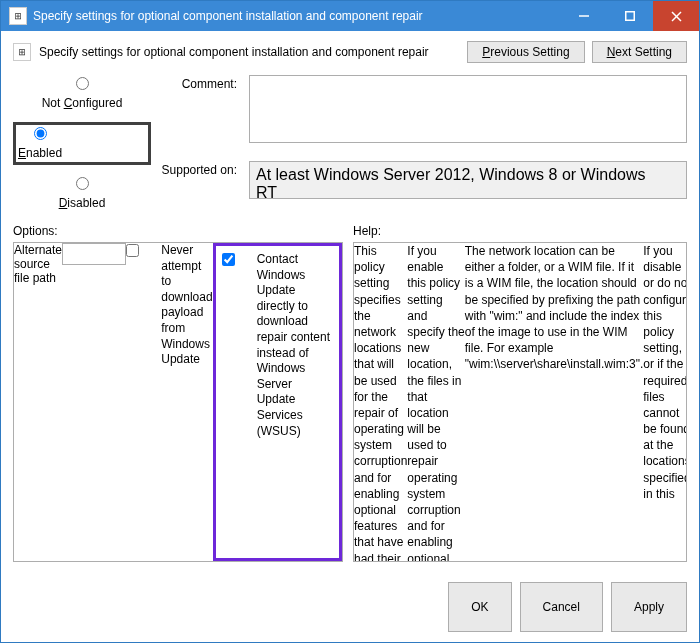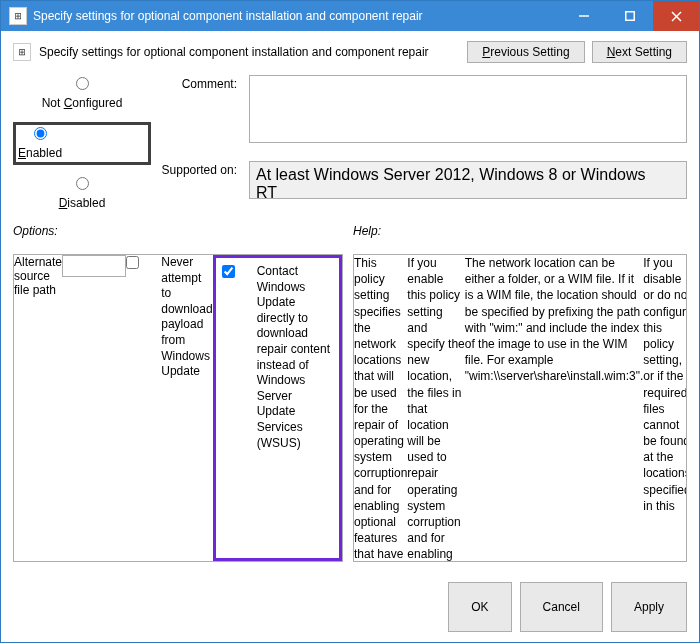--- a/index.html
+++ b/index.html
@@ -23,21 +23,21 @@
   .radios { grid-column: 1; grid-row: 1 / span 2; display: flex; flex-direction: column; gap: 12px; padding-top: 2px; }
   .radio-row { display: flex; align-items: center; gap: 6px; flex-direction: column; }
   .radio-row input { margin: 0; }
   .radio-label .ul { text-decoration: underline; }
   .hl-red { border: 3px solid #404040; padding: 2px 10px 2px 2px; display: inline-flex; }
   .lbl-right { grid-column: 2; text-align: right; padding-right: 8px; padding-top: 2px; }
   .comment-box { grid-column: 3; grid-row: 1; }
   .supported-box { grid-column: 3; grid-row: 2; }
   textarea.ta { width: 100%; height: 68px; resize: none; border: 1px solid #adadad; background: #fff; font-family: inherit; font-size: 16px; padding: 4px 16px 4px 6px; overflow-y: scroll; }
   textarea.ta.sup { height: 38px; background: #f0f0f0; color: #000; }
-  .panels-header { display: flex; margin-top: 4px; margin-bottom: 16px; font-style: italic; }
+  .panels-header { display: flex; margin-top: 4px; margin-bottom: 4px; }
   .panels-header .lbl { font-size: 12px; }
   .panels-header .lbl.options { width: 340px; }
   .panels { flex: 1; display: flex; gap: 10px; min-height: 0; }
   .panel { border: 1px solid #adadad; background: #fff; overflow: hidden; display: flex; font-size: 12px; }
   .panel.options { width: 330px; }
   .panel.help { flex: 1; overflow-y: auto; line-height: 1.35; }
   .panel.help p { margin: 0 0 12px 0; }
   .opt-label { margin-bottom: 6px; }
   .opt-input { width: 100%; height: 22px; border: 1px solid #adadad; background: #fff; font-family: inherit; font-size: 12px; padding: 2px 4px; margin-bottom: 14px; }
   .chk-row { display: flex; align-items: flex-start; gap: 22px; margin-bottom: 14px; }

